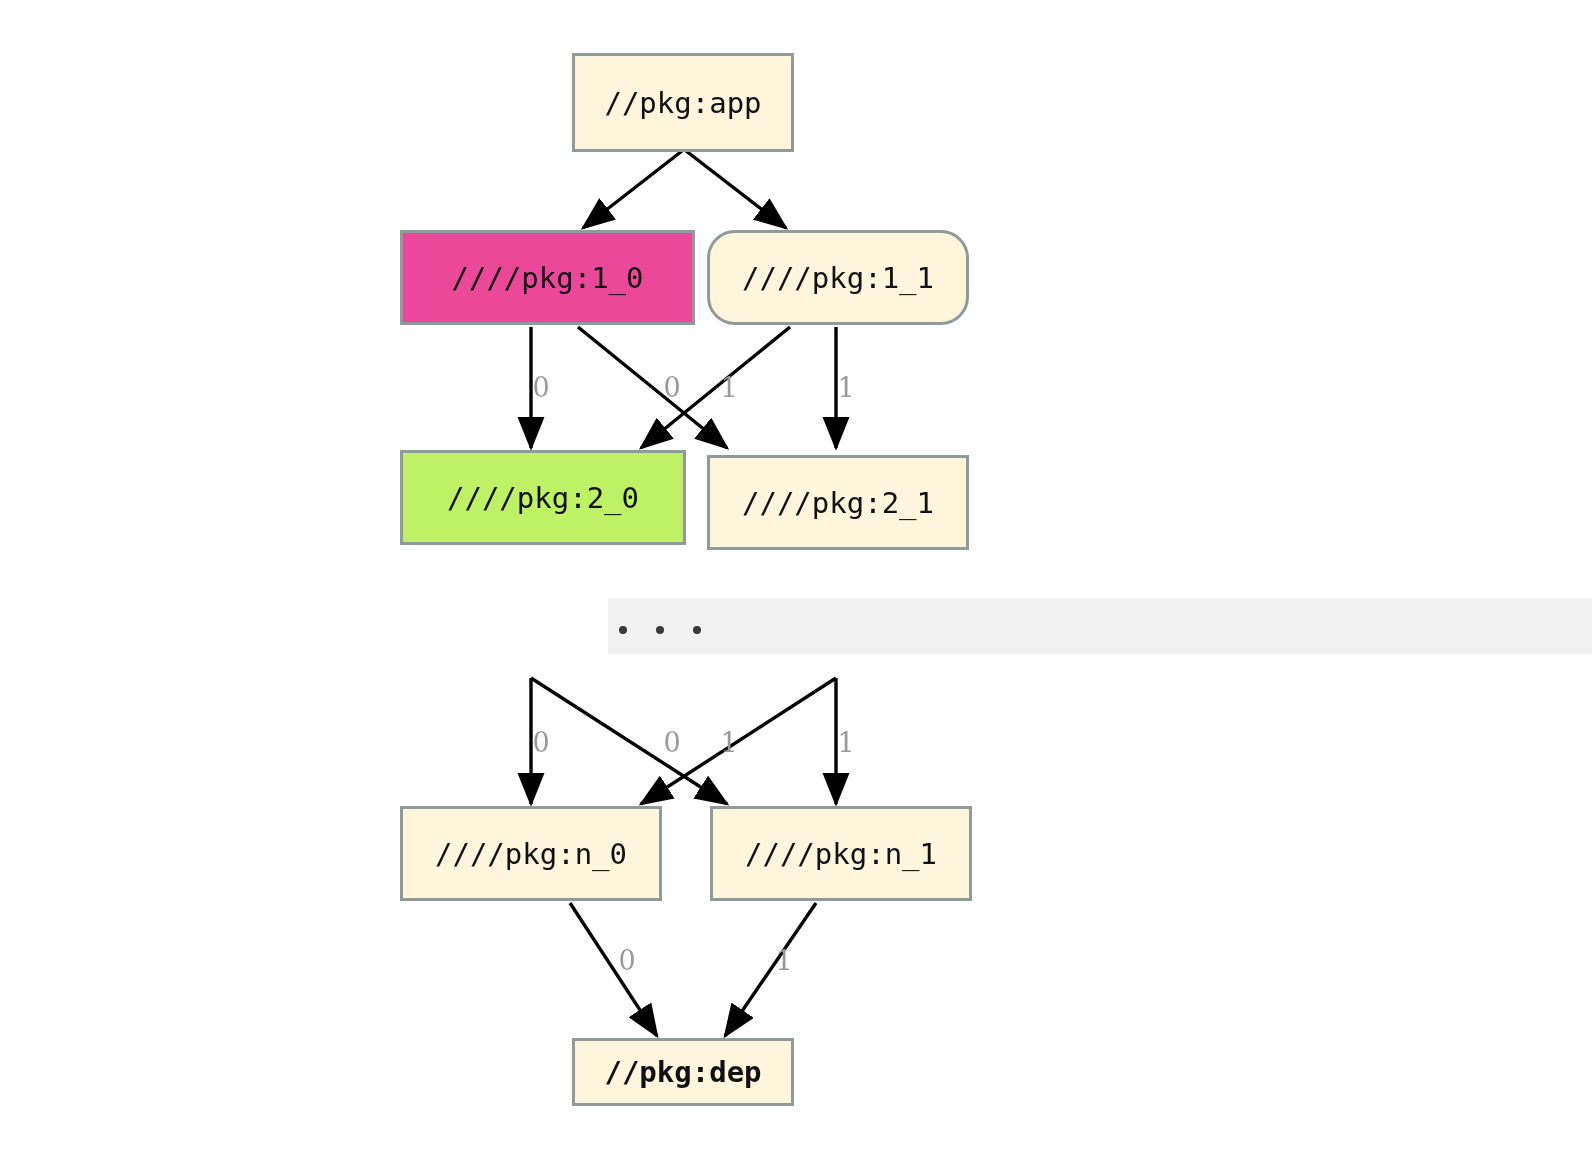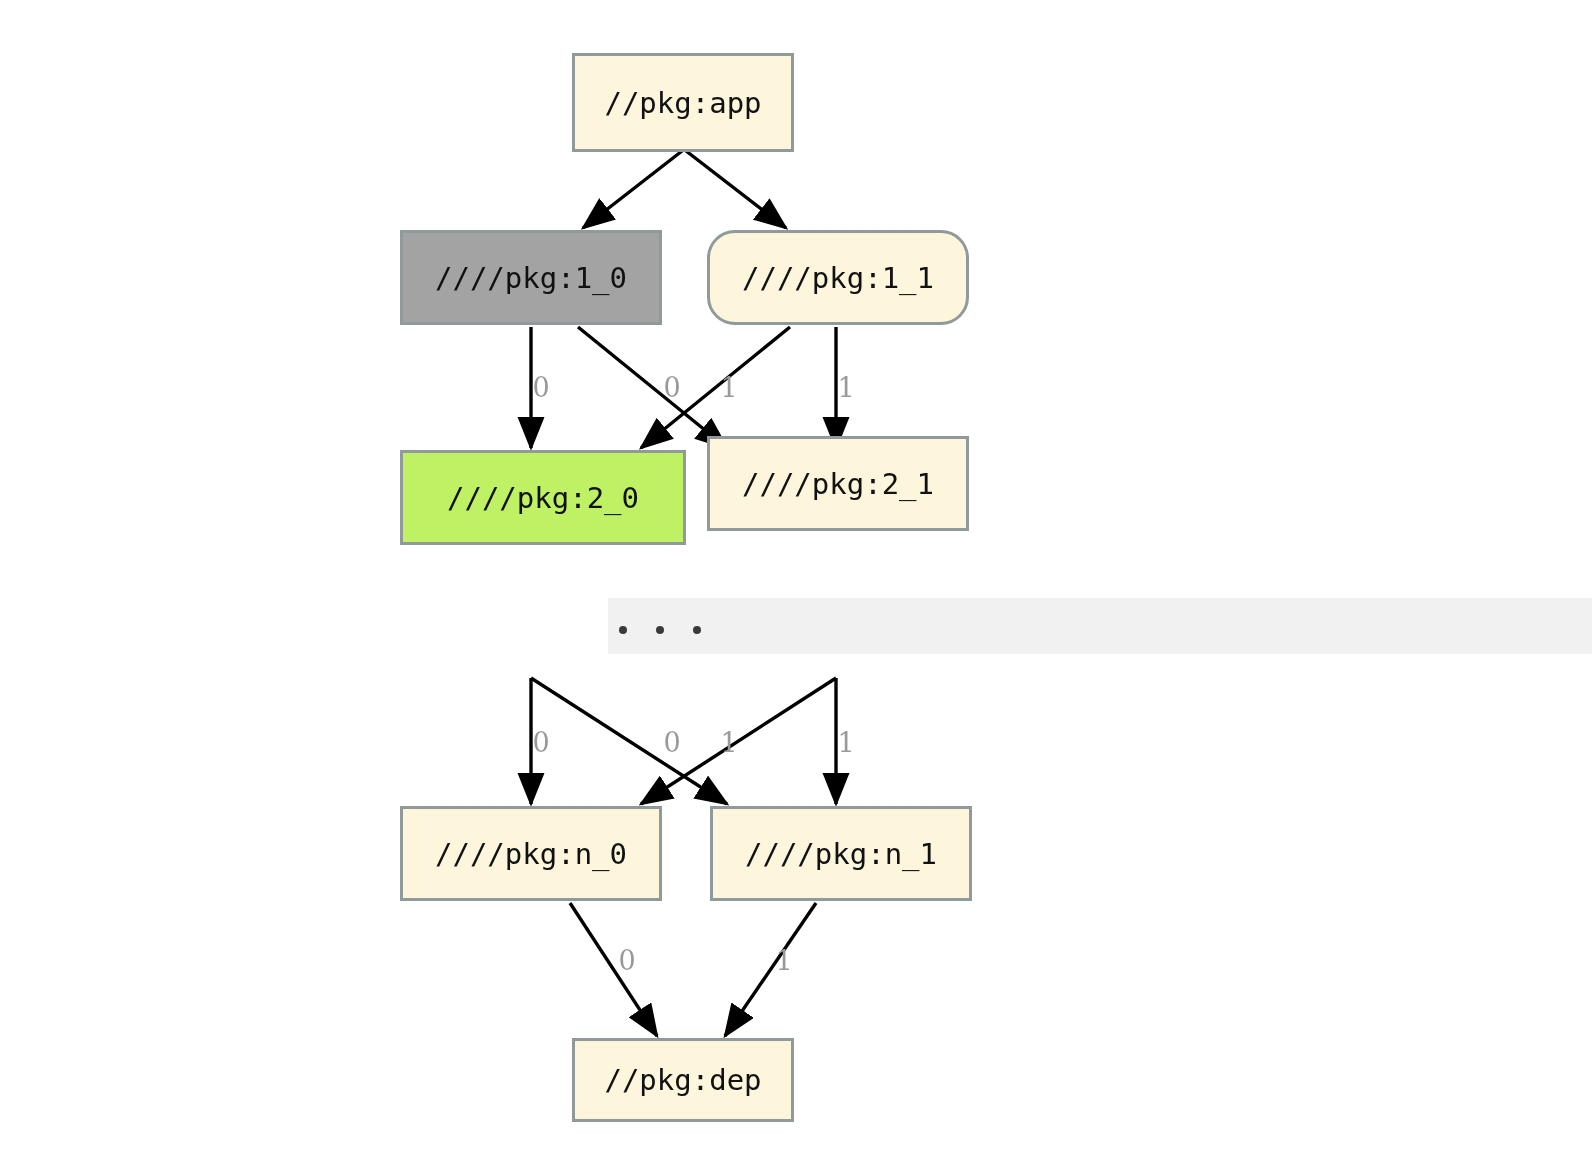--- a/index.html
+++ b/index.html
@@ -91,39 +91,39 @@
         <line x1="836" y1="678" x2="836" y2="804" stroke="#000000" stroke-width="3.4" marker-end="url(#arrowhead)"></line>
         <line x1="570" y1="903" x2="657" y2="1036" stroke="#000000" stroke-width="3.4" marker-end="url(#arrowhead)"></line>
         <line x1="816" y1="903" x2="725" y2="1036" stroke="#000000" stroke-width="3.4" marker-end="url(#arrowhead)"></line>
       </g>
   </svg>
 
   <div id="nodes-layer">
       <div class="node-box" style="left: 572px; top: 37px; width: 222px; height: 99px; background: rgb(253, 246, 220); border-color: rgb(144, 154, 154); margin-top: 16px;">
         <span class="node-label">//pkg:app</span>
       </div>
-      <div class="node-box" style="left: 400px; top: 230px; width: 262px; height: 95px; background: #a3a3a3; border-color: rgb(144, 154, 154);">
+      <div class="node-box" style="left: 400px; top: 230px; width: 295px; height: 95px; background: #ec4899; border-color: rgb(144, 154, 154);">
         <span class="node-label">////pkg:1_0</span>
       </div>
       <div class="node-box" style="left: 707px; top: 230px; width: 262px; height: 95px; background: rgb(253, 246, 220); border-color: rgb(144, 154, 154); border-radius: 28px;">
         <span class="node-label">////pkg:1_1</span>
       </div>
       <div class="node-box" style="left: 400px; top: 450px; width: 286px; height: 95px; background: #bef264; border-color: rgb(144, 154, 154);">
         <span class="node-label">////pkg:2_0</span>
       </div>
-      <div class="node-box" style="left: 707px; top: 436px; width: 262px; height: 95px; background: rgb(253, 246, 220); border-color: rgb(144, 154, 154);">
+      <div class="node-box" style="left: 707px; top: 455px; width: 262px; height: 95px; background: rgb(253, 246, 220); border-color: rgb(144, 154, 154);">
         <span class="node-label">////pkg:2_1</span>
       </div>
       <div class="node-box" style="left: 400px; top: 806px; width: 262px; height: 95px; background: rgb(253, 246, 220); border-color: rgb(144, 154, 154);">
         <span class="node-label">////pkg:n_0</span>
       </div>
       <div class="node-box" style="left: 710px; top: 806px; width: 262px; height: 95px; background: rgb(253, 246, 220); border-color: rgb(144, 154, 154);">
         <span class="node-label">////pkg:n_1</span>
       </div>
-      <div class="node-box" style="left: 572px; top: 1038px; width: 222px; height: 84px; background: rgb(253, 246, 220); border-color: rgb(144, 154, 154);">
+      <div class="node-box" style="left: 572px; top: 1038px; width: 222px; height: 68px; background: rgb(253, 246, 220); border-color: rgb(144, 154, 154); font-weight: bold;">
         <span class="node-label">//pkg:dep</span>
       </div>
     </div>
   <div id="labels-layer">
       <div class="edge-label" style="left: 541px; top: 387px; color: rgb(153, 153, 153);">0</div>
       <div class="edge-label" style="left: 729px; top: 387px; color: rgb(153, 153, 153);">1</div>
       <div class="edge-label" style="left: 672px; top: 387px; color: rgb(153, 153, 153);">0</div>
       <div class="edge-label" style="left: 846px; top: 387px; color: rgb(153, 153, 153);">1</div>
       <div class="edge-label" style="left: 541px; top: 742px; color: rgb(153, 153, 153);">0</div>
       <div class="edge-label" style="left: 729px; top: 742px; color: rgb(153, 153, 153);">1</div>

